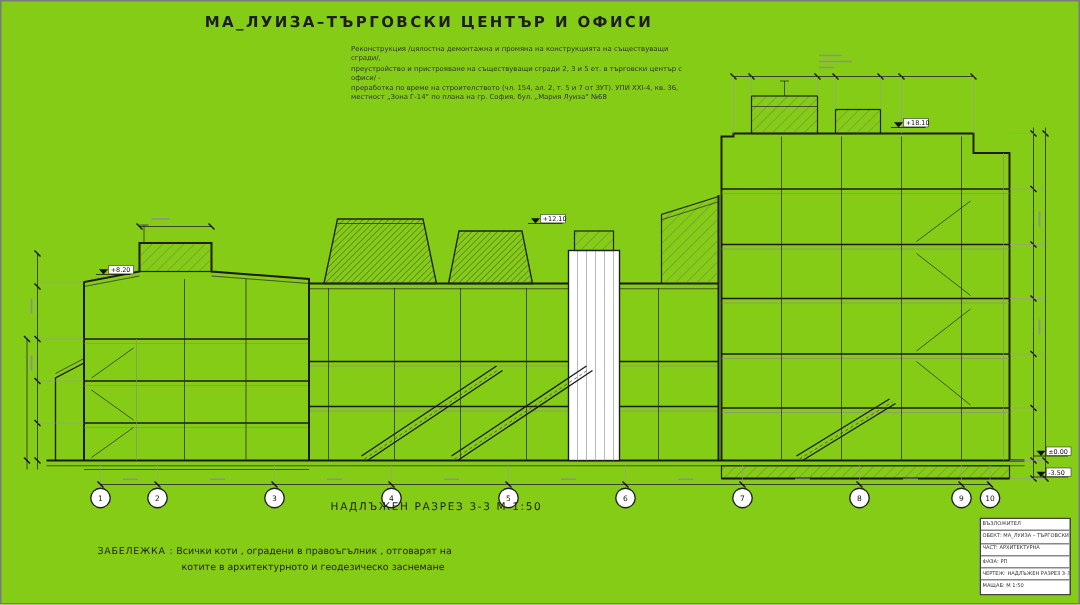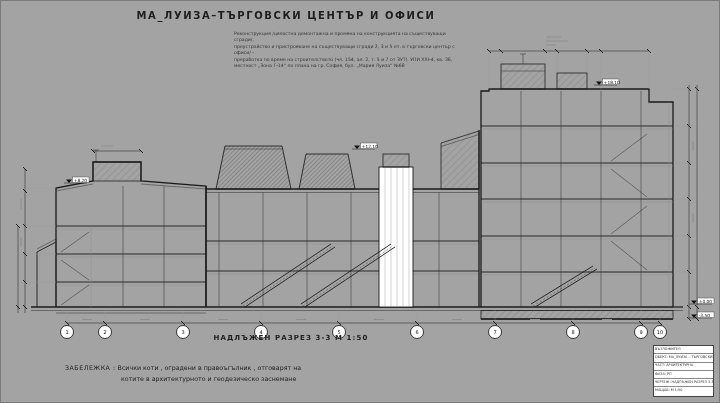--- a/index.html
+++ b/index.html
@@ -1,24 +1,24 @@
 <!DOCTYPE html>
 <html><head>
 <meta charset="utf-8">
 <style>
   *{margin:0;padding:0;box-sizing:border-box}
   html,body{width:720px;height:403px;background:#e9e9e5;font-family:"DejaVu Sans",sans-serif;}
-  .sheet{position:relative;width:720px;height:403px;background:#a3a3a3;border:1px solid #7a7a78;overflow:hidden;}
+  .sheet{position:relative;width:720px;height:403px;background:#84cc16;border:1px solid #7a7a78;overflow:hidden;}
   .sheet-title{position:absolute;top:9px;left:0;width:570px;text-align:center;
     font-size:10px;font-weight:bold;letter-spacing:1.6px;color:#1e1e1e;white-space:nowrap;}
   .sheet-subtitle{position:absolute;top:30px;left:233px;width:230px;font-size:4.6px;
     line-height:1.4;color:#333;}
   svg.drawing{position:absolute;left:0;top:0;width:720px;height:403px;}
   .caption{position:absolute;top:333px;left:155px;width:270px;text-align:center;
-    font-size:7px;font-weight:bold;letter-spacing:1.1px;color:#1e1e1e;white-space:nowrap;}
+    font-size:7px;font-weight:normal;letter-spacing:1.1px;color:#1e1e1e;white-space:nowrap;}
   .note{position:absolute;top:361px;left:64px;font-size:6.3px;color:#222;line-height:1.8;}
   .note .indent{padding-left:56px;}
   .note-label{letter-spacing:.5px;}
   .titleblock{position:absolute;top:344px;left:652px;width:61px;height:52px;border:1px solid #444;
     background:#fff;font-size:3.4px;color:#333;}
   .tb-row{border-bottom:.5px solid #888;height:8.3px;padding:.8px 1px 0 1px;overflow:hidden;white-space:nowrap;}
   .tb-row:last-child{border-bottom:none}
   
   .s1{stroke:#1b1b1b;stroke-width:1.3;fill:none}
   .s2{stroke:#1b1b1b;stroke-width:.9;fill:none}

